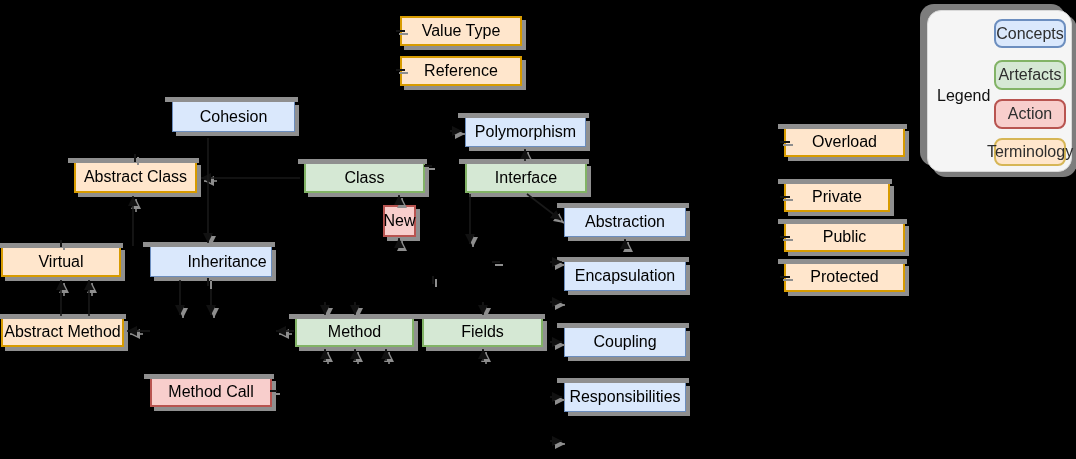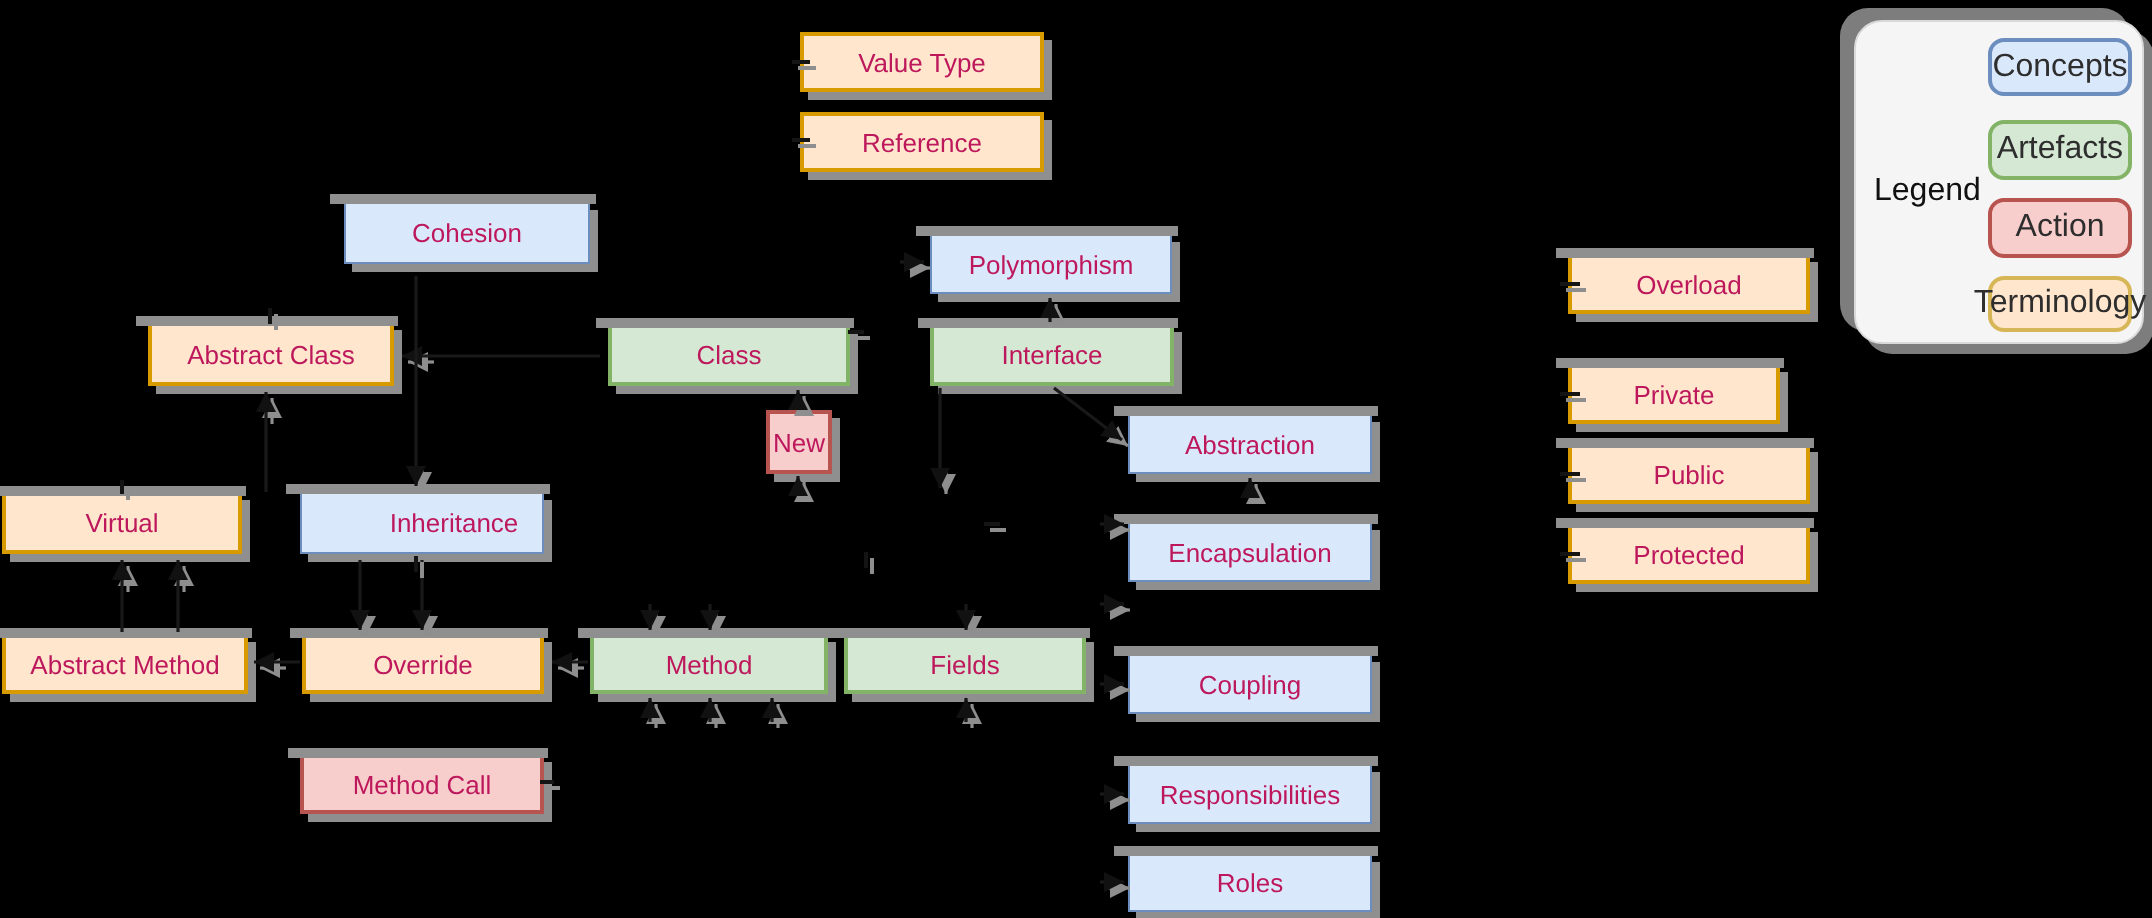--- a/index.html
+++ b/index.html
@@ -2,21 +2,21 @@
 <html><head>
 <meta charset="utf-8">
 <style>
   html,body{margin:0;padding:0;background:#000;}
   #stage{
     position:relative;width:1076px;height:459px;background:#000;overflow:hidden;
     font-family:"Liberation Sans","DejaVu Sans",sans-serif;
   }
   .node{
     position:absolute;display:flex;align-items:center;justify-content:center;
-    font-size:13px;color:#be185d;box-sizing:border-box;text-align:center;
+    font-size:16px;color:#000000;box-sizing:border-box;text-align:center;
     box-shadow:4px 4px 0 0 #8f8f8f;
   }
   
   .node.topband::before{
     content:"";position:absolute;left:-8px;right:-4px;top:-5px;height:5px;
     background:#8f8f8f;
   }
   .legend{
     position:absolute;box-sizing:border-box;background:#f5f5f5;
     border:1px solid #d9d9d9;border-radius:14px;
@@ -45,27 +45,25 @@
       <div class="node topband" style="left: 465px; top: 117px; width: 121px; height: 30px; background: rgb(218, 232, 252); border: 1.5px solid rgb(108, 142, 191);">Polymorphism</div>
       <div class="node topband" style="left: 74px; top: 161px; width: 123px; height: 32px; background: rgb(255, 230, 204); border: 2px solid rgb(215, 155, 0);">Abstract Class</div>
       <div class="node topband" style="left: 304px; top: 162px; width: 121px; height: 31px; background: rgb(213, 232, 212); border: 2px solid rgb(130, 179, 102);">Class</div>
       <div class="node topband" style="left: 465px; top: 162px; width: 122px; height: 31px; background: rgb(213, 232, 212); border: 2px solid rgb(130, 179, 102);">Interface</div>
       <div class="node" style="left: 383px; top: 205px; width: 33px; height: 32px; background: rgb(248, 206, 204); border: 2px solid rgb(184, 84, 80);">New</div>
       <div class="node topband" style="left: 564px; top: 207px; width: 122px; height: 30px; background: rgb(218, 232, 252); border: 1.5px solid rgb(108, 142, 191);">Abstraction</div>
       <div class="node topband" style="left: 1px; top: 246px; width: 120px; height: 31px; background: rgb(255, 230, 204); border: 2px solid rgb(215, 155, 0);">Virtual</div>
       <div class="node topband" style="left: 150px; top: 246px; width: 122px; height: 31px; background: rgb(218, 232, 252); border: 1.5px solid rgb(108, 142, 191); padding-left: 32px;">Inheritance</div>
       <div class="node topband" style="left: 564px; top: 261px; width: 122px; height: 30px; background: rgb(218, 232, 252); border: 1.5px solid rgb(108, 142, 191);">Encapsulation</div>
       <div class="node topband" style="left: 1px; top: 317px; width: 123px; height: 30px; background: rgb(255, 230, 204); border: 2px solid rgb(215, 155, 0);">Abstract Method</div>
-      <div class="node topband" style="left: 151px; top: 317px; width: 121px; height: 30px; background: rgb(255, 230, 204); border: 2px solid rgb(215, 155, 0);">Override</div>
       <div class="node topband" style="left: 295px; top: 317px; width: 119px; height: 30px; background: rgb(213, 232, 212); border: 2px solid rgb(130, 179, 102);">Method</div>
       <div class="node topband" style="left: 422px; top: 317px; width: 121px; height: 30px; background: rgb(213, 232, 212); border: 2px solid rgb(130, 179, 102);">Fields</div>
       <div class="node topband" style="left: 564px; top: 327px; width: 122px; height: 30px; background: rgb(218, 232, 252); border: 1.5px solid rgb(108, 142, 191);">Coupling</div>
       <div class="node topband" style="left: 150px; top: 377px; width: 122px; height: 30px; background: rgb(248, 206, 204); border: 2px solid rgb(184, 84, 80);">Method Call</div>
       <div class="node topband" style="left: 564px; top: 382px; width: 122px; height: 30px; background: rgb(218, 232, 252); border: 1.5px solid rgb(108, 142, 191);">Responsibilities</div>
-      <div class="node topband" style="left: 564px; top: 427px; width: 122px; height: 29px; background: rgb(218, 232, 252); border: 1.5px solid rgb(108, 142, 191);">Roles</div>
       <div class="node topband" style="left: 784px; top: 127px; width: 121px; height: 30px; background: rgb(255, 230, 204); border: 2px solid rgb(215, 155, 0);">Overload</div>
       <div class="node topband" style="left: 784px; top: 182px; width: 106px; height: 30px; background: rgb(255, 230, 204); border: 2px solid rgb(215, 155, 0);">Private</div>
       <div class="node topband" style="left: 784px; top: 222px; width: 121px; height: 30px; background: rgb(255, 230, 204); border: 2px solid rgb(215, 155, 0);">Public</div>
       <div class="node topband" style="left: 784px; top: 262px; width: 121px; height: 30px; background: rgb(255, 230, 204); border: 2px solid rgb(215, 155, 0);">Protected</div>
     </div>
   <svg id="edges" width="1076" height="459">
     <defs>
       <marker id="ah" markerUnits="userSpaceOnUse" markerWidth="12" markerHeight="12" refX="10" refY="5" orient="auto">
         <path d="M0,0 L10,5 L0,10 Z" fill="#111"></path>
       </marker>

